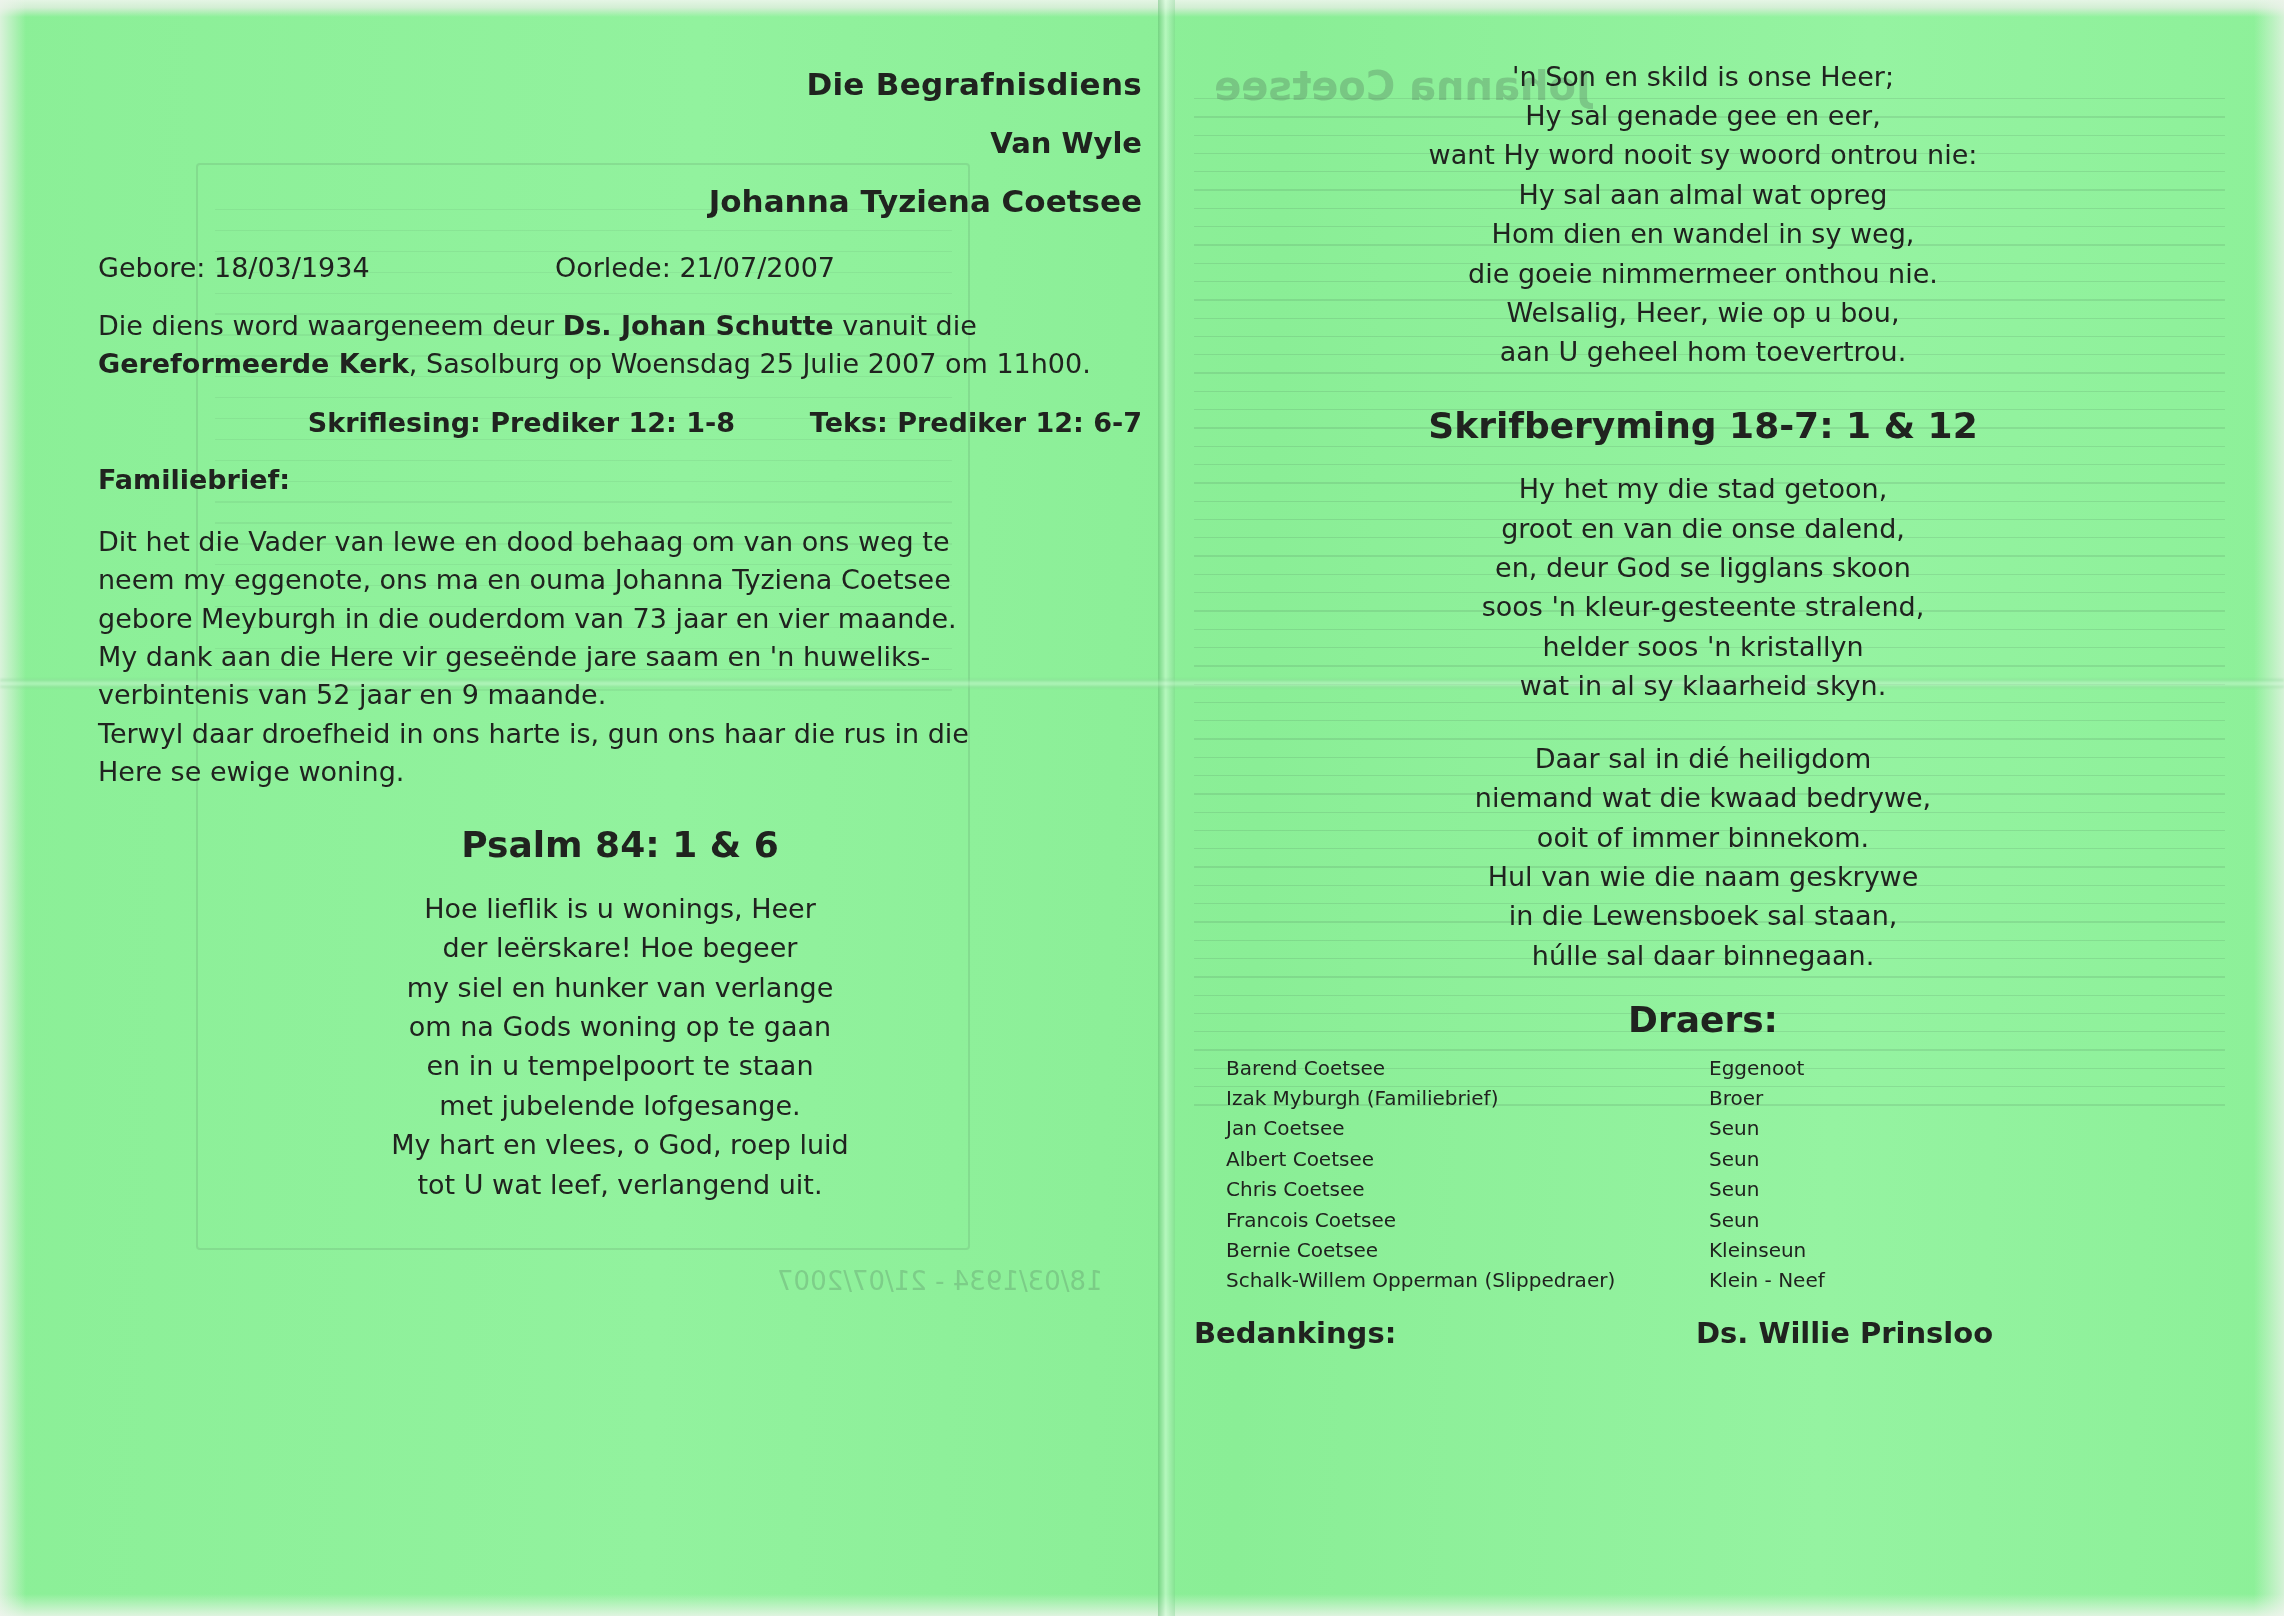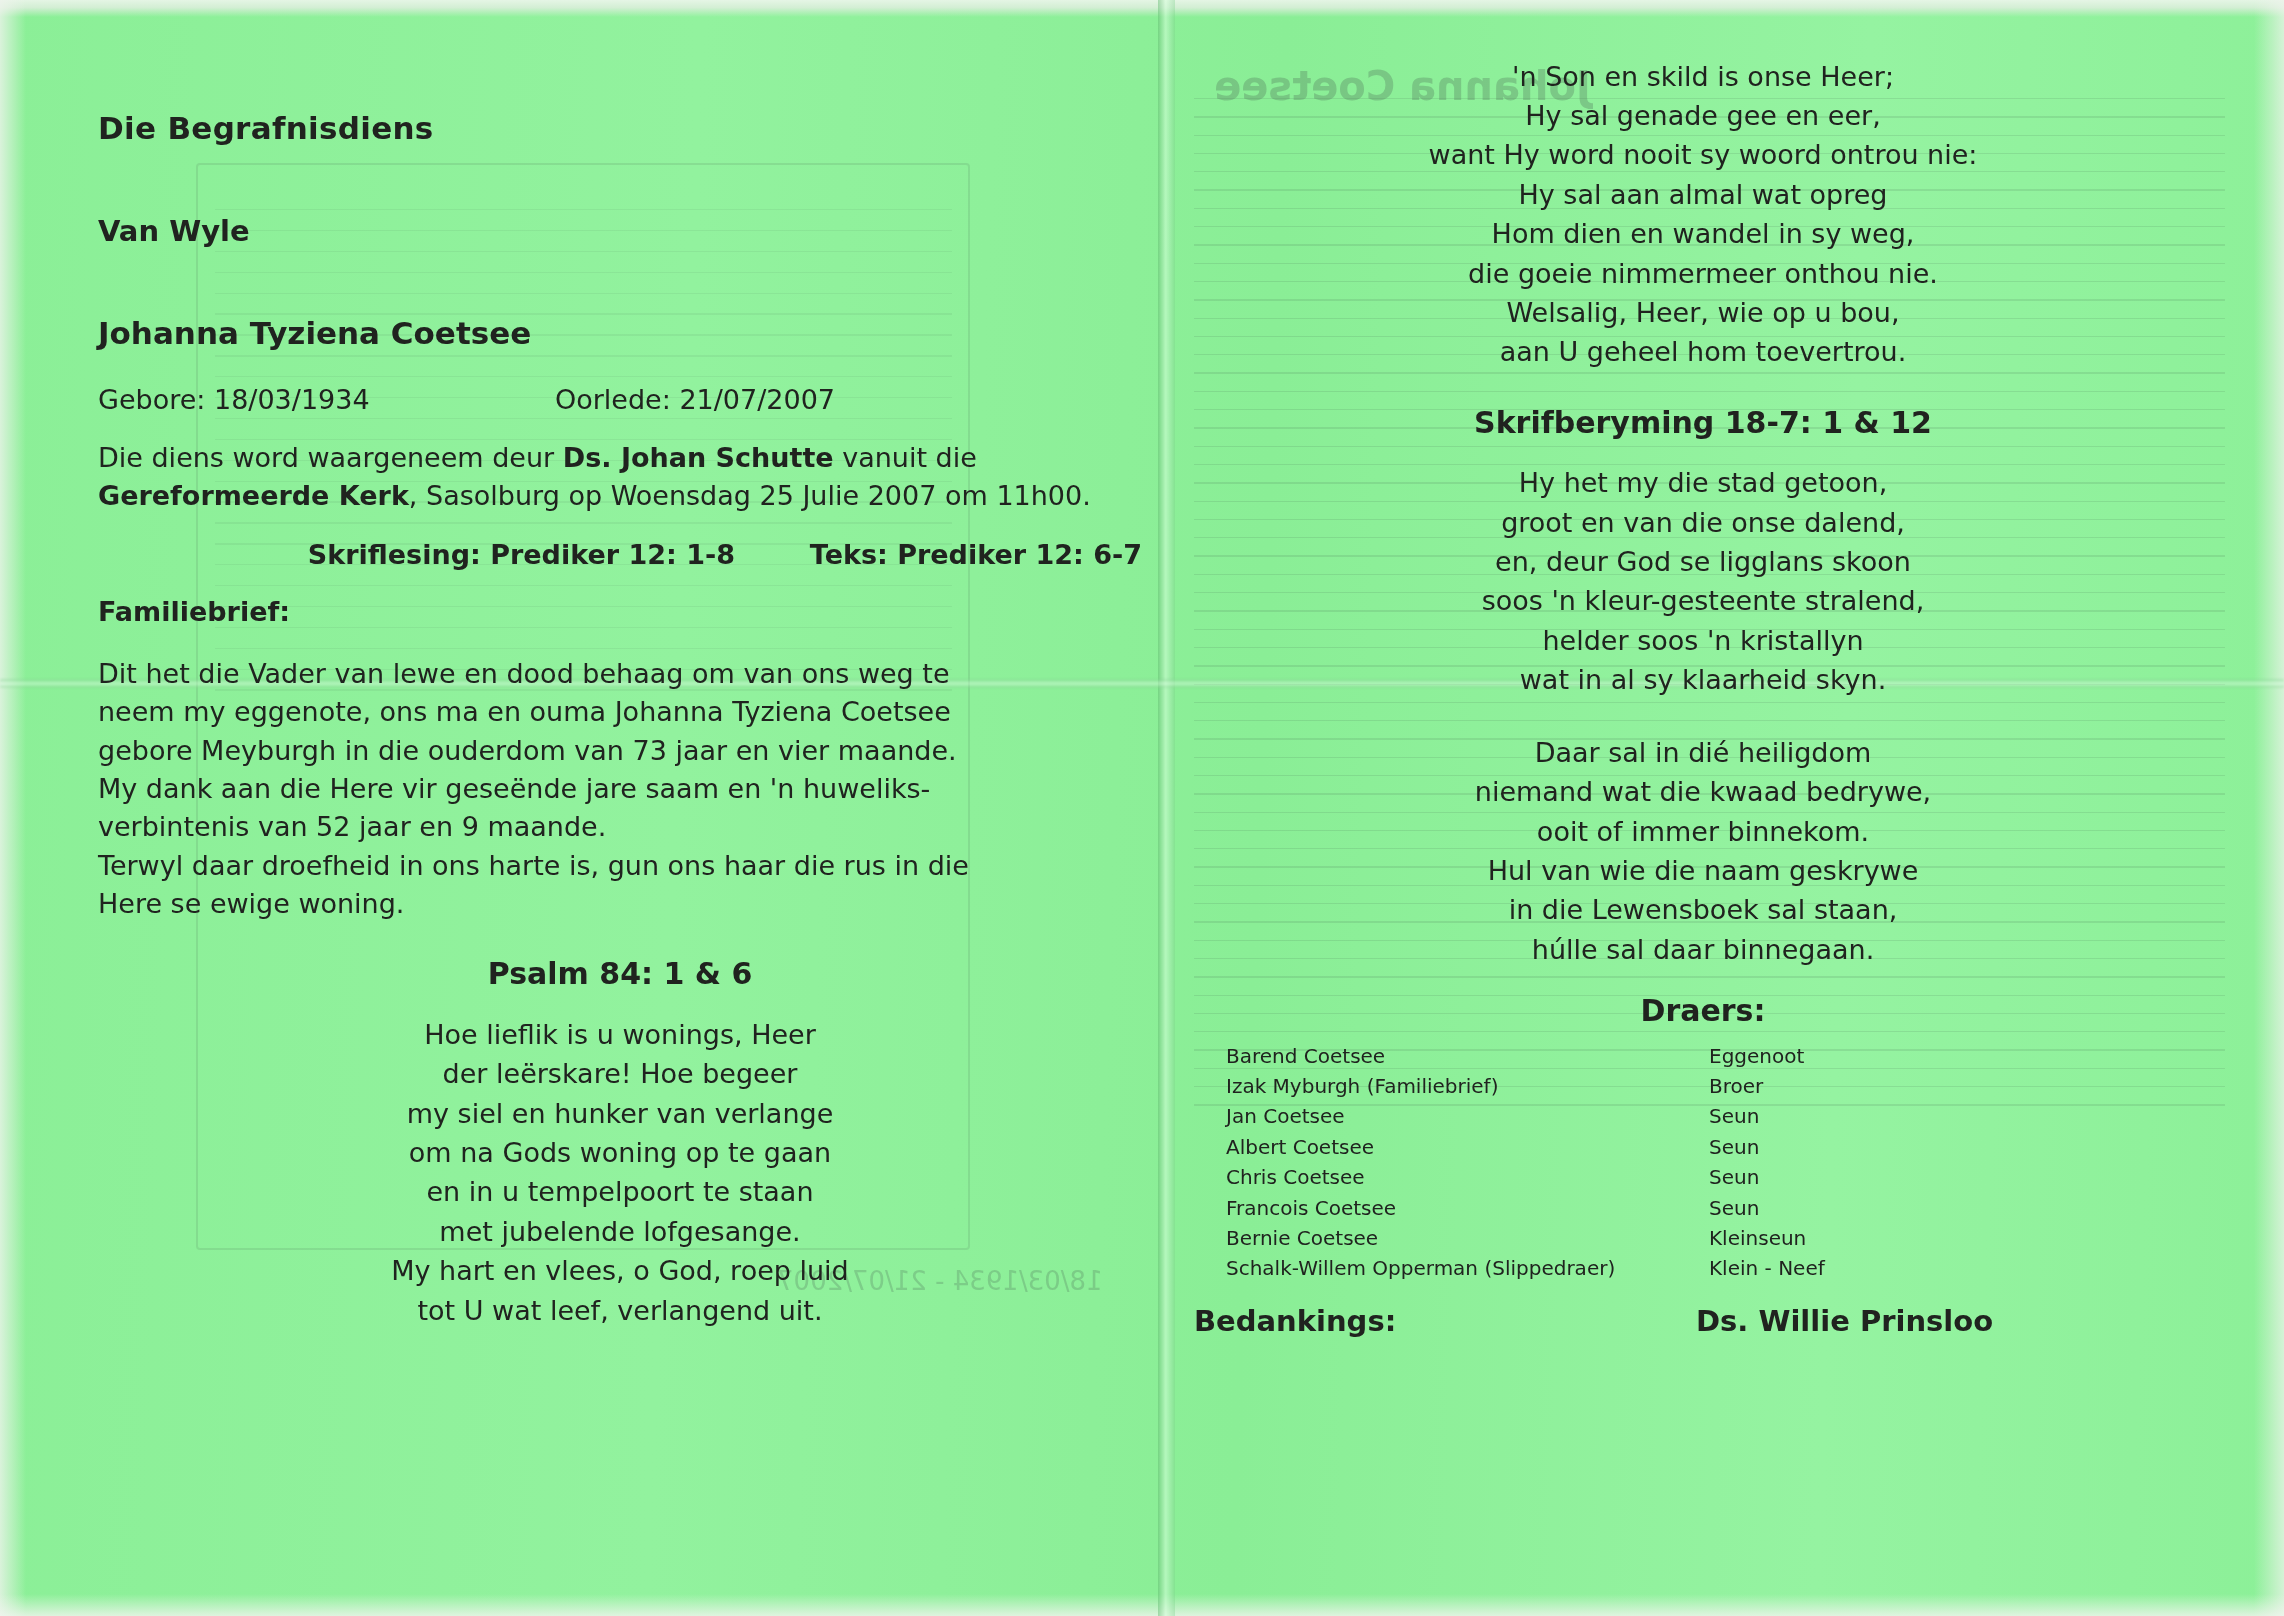--- a/index.html
+++ b/index.html
@@ -108,21 +108,21 @@
 
   
   .col {
     position: absolute;
     top: 0;
     color: #20231f;
   }
   .col-left { left: 98px; width: 1044px; }
   .col-right { left: 1194px; width: 1018px; }
 
-  .center { text-align: left; margin-top: 44px; }
+  .center { text-align: right; }
 
   .t-title {
     font-size: 31px;
     font-weight: bold;
     letter-spacing: 0.3px;
   }
   .t-sub {
     font-size: 29px;
     font-weight: bold;
   }
@@ -134,21 +134,21 @@
     font-size: 27px;
     line-height: 1.42;
   }
   .t-bold { font-weight: bold; }
   .t-verse {
     font-size: 27px;
     line-height: 1.46;
     text-align: center;
   }
   .t-heading {
-    font-size: 30px;
+    font-size: 36px;
     font-weight: bold;
     text-align: center;
   }
   .row-dates {
     display: flex;
     font-size: 27px;
   }
   .row-dates .d1 { width: 457px; }
   .row-scrip {
     display: flex;

